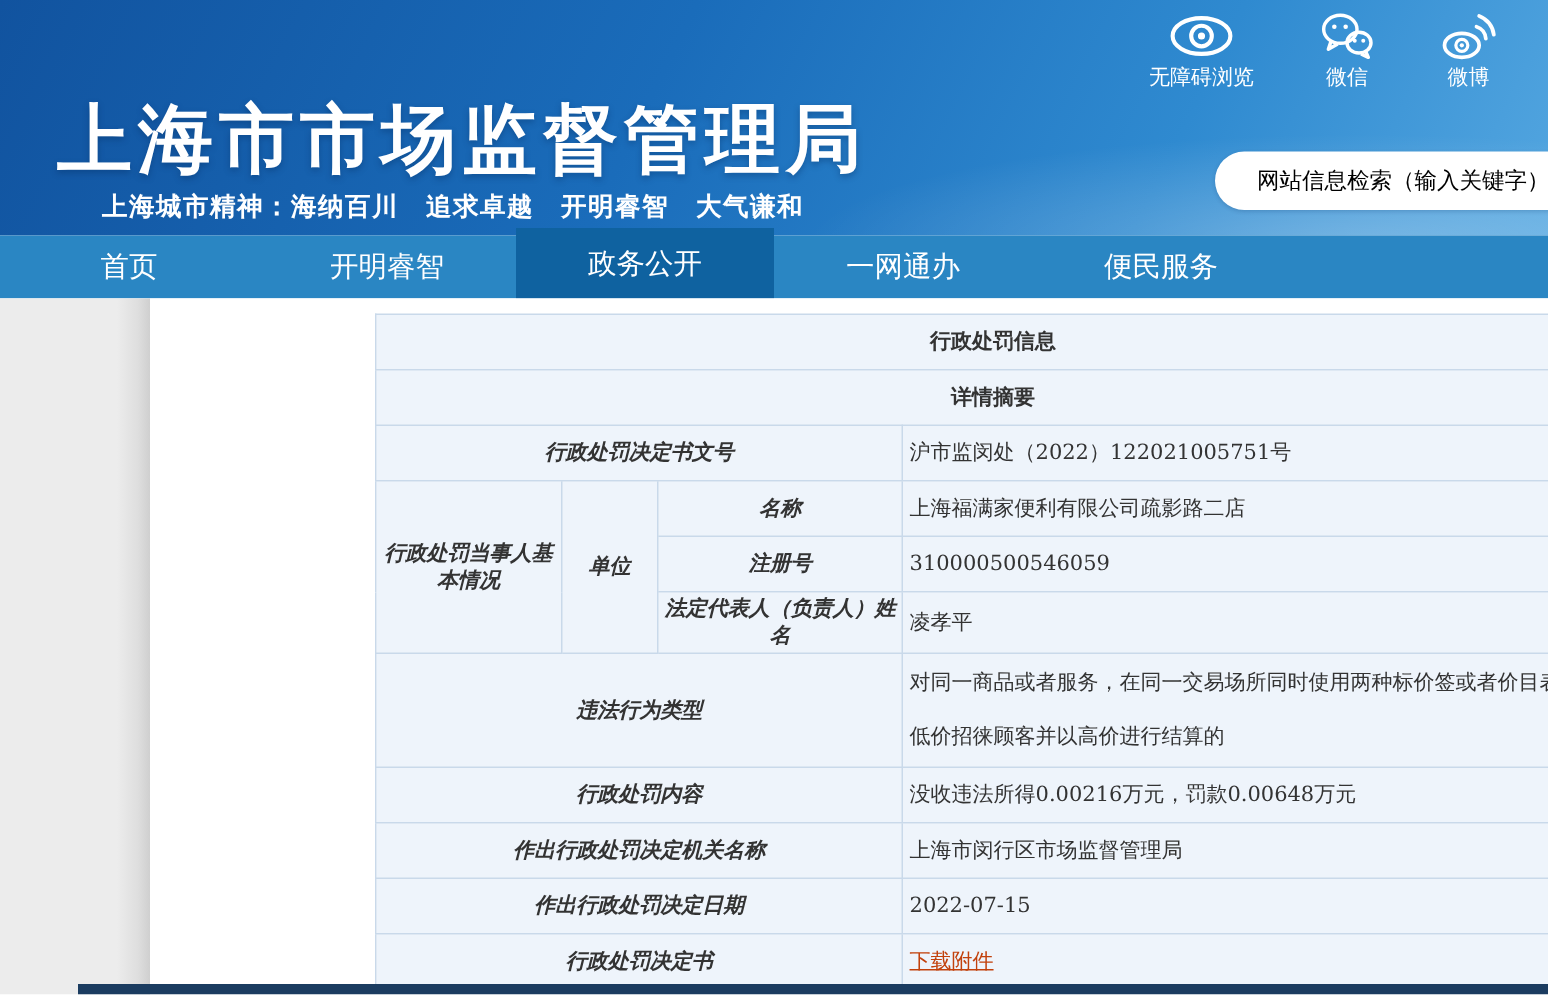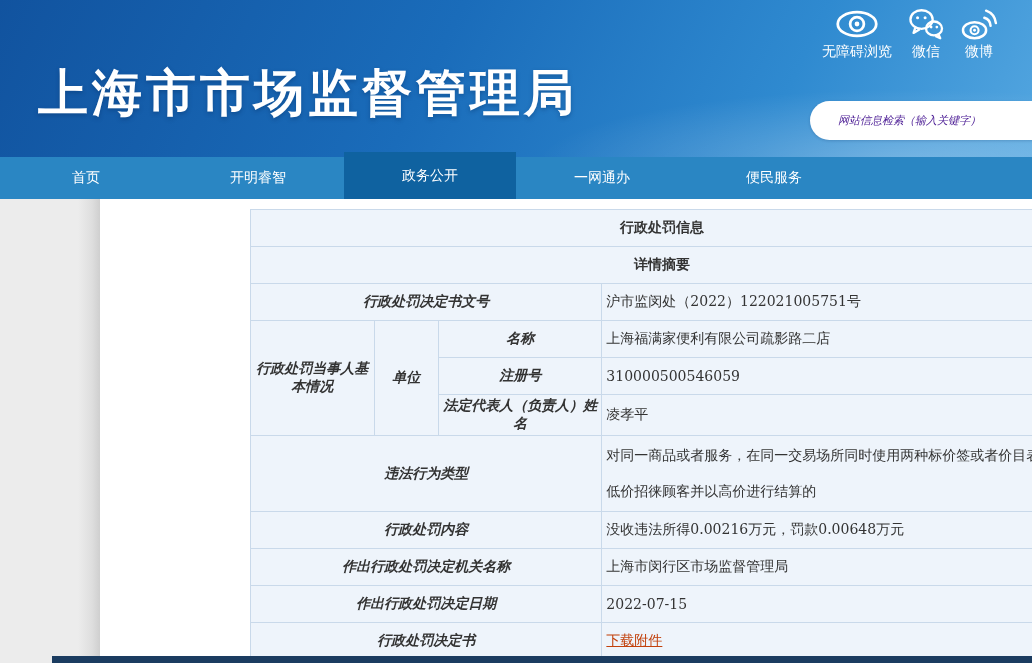--- a/index.html
+++ b/index.html
@@ -17,39 +17,39 @@
   .site-title {
     position:absolute; left:38px; top:60px; color:#fff; font-weight:bold;
     font-size:50px; letter-spacing:4px; text-shadow:0 2px 4px rgba(0,40,90,0.35);
     white-space:nowrap;
   }
   .motto {
     position:absolute; left:68px; top:126px; color:#fff; font-weight:bold;
     font-size:17px; letter-spacing:1px; white-space:nowrap;
   }
   .quick-links {
-    position:absolute; top:8px; right:34px; display:flex; gap:16px;
+    position:absolute; top:8px; right:34px; display:flex; gap:44px;
   }
   .qlink { display:flex; flex-direction:column; align-items:center; cursor:pointer; }
   .qlink .ico { height:32px; display:flex; align-items:center; justify-content:center; }
   .qlink .lbl { color:#fff; font-size:14px; margin-top:3px; white-space:nowrap; }
   .search-pill {
     position:absolute; top:101px; left:810px; width:240px; height:39px;
     background:#fff; border-radius:20px; display:flex; align-items:center;
     padding-left:28px; box-shadow:0 1px 3px rgba(0,40,90,0.2); cursor:text;
   }
-  .search-pill span { color:#4c1d95; font-size:11px; white-space:nowrap;font-style:italic; }
+  .search-pill span { color:#000000; font-size:15px; white-space:nowrap; }
   
   .main-nav {
     position:absolute; left:0; top:157px; width:1032px; height:42px;
     background:#2a86c3; display:flex;
   }
   .nav-item {
     width:172px; height:42px; display:flex; align-items:center; justify-content:center;
-    color:#fff; font-size:14px; cursor:pointer; white-space:nowrap;
+    color:#fff; font-size:19px; cursor:pointer; white-space:nowrap;
   }
   .nav-item.active {
     background:#0f62a0; height:47px; margin-top:-5px;
   }
   
   .main-area { position:absolute; left:0; top:199px; width:1032px; height:464px; background:#fff; }
   .left-strip {
     position:absolute; left:0; top:0; width:100px; height:464px;
     background:linear-gradient(to right, #ececec 0%, #ececec 78%, #dedede 92%, #cfcfcf 100%);
   }
@@ -83,20 +83,21 @@
   }
   svg { display:block; }
 </style>
 </head>
 <body>
 
 <div class="page">
 
   <header class="site-header">
     <div class="site-title">上海市市场监督管理局</div>
+    <div class="motto">上海城市精神：海纳百川　追求卓越　开明睿智　大气谦和</div>
 
     <div class="quick-links">
       <div class="qlink">
         <span class="ico">
           <svg width="44" height="30" viewBox="0 0 48 32">
             <ellipse cx="24" cy="16" rx="21" ry="13" fill="none" stroke="#ffffff" stroke-width="3"></ellipse>
             <circle cx="24" cy="16" r="7.5" fill="none" stroke="#ffffff" stroke-width="3"></circle>
             <circle cx="24" cy="16" r="2.6" fill="#ffffff"></circle>
           </svg>
         </span>

